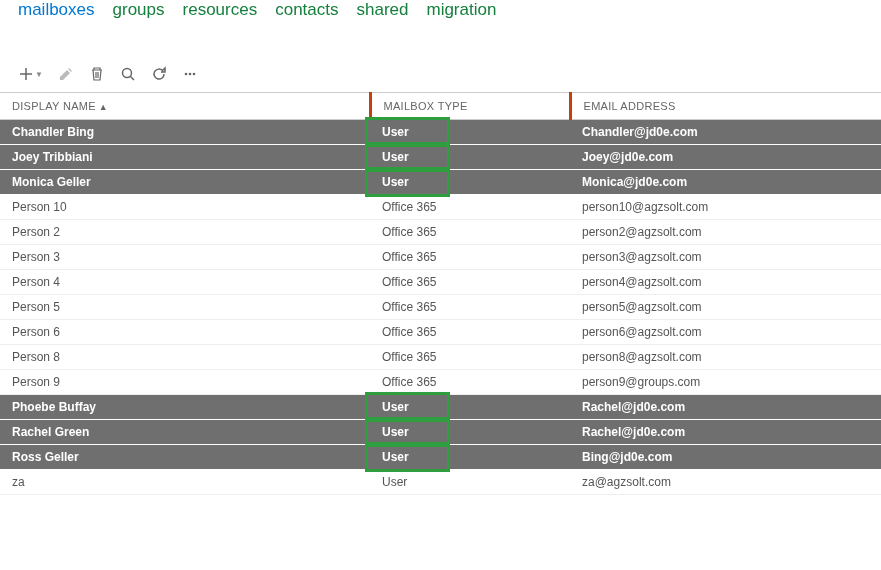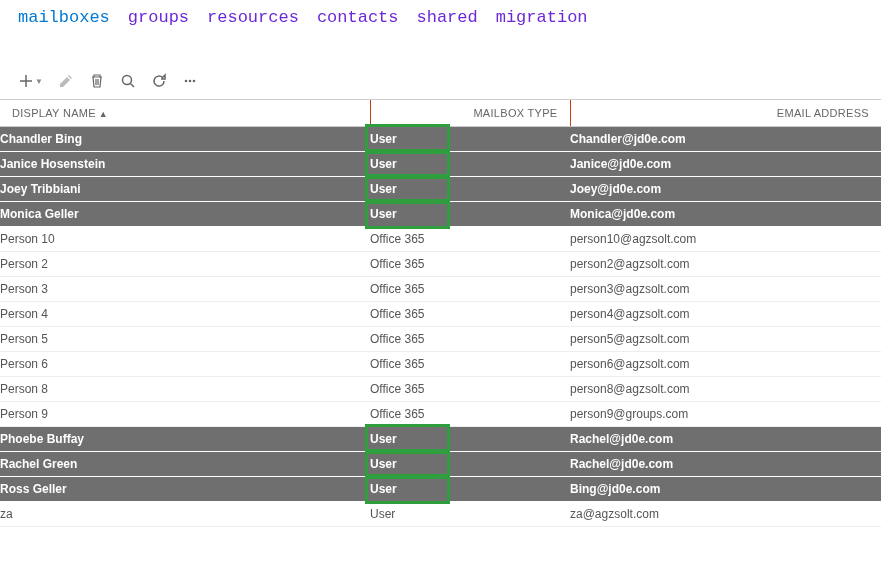--- a/index.html
+++ b/index.html
@@ -1,28 +1,28 @@
 <!DOCTYPE html>
 <html><head>
   <meta charset="utf-8">
   <style>
     * { margin:0; padding:0; box-sizing:border-box; }
     body { font-family:"Segoe UI","-apple-system",sans-serif; font-size:13px; color:#333; background:#fff; width:881px; }
-    .tabs { display:flex; gap:18px; padding:8px 18px 6px;font-family:Liberation Mono, monospace; }
-    .tab { font-size:17px; color:#6d28d9; cursor:pointer; font-weight:300; }
+    .tabs { display:flex; gap:18px; padding:0 18px 6px; }
+    .tab { font-size:17px; color:#15803d; cursor:pointer; font-weight:300; }
     .tab.active { color:#0078d4; }
     .toolbar { display:flex; align-items:center; gap:15px; padding:40px 18px 10px; }
     .t-icon { color:#666; cursor:pointer; display:inline-flex; align-items:center; }
     .t-chev { font-size:8px; margin-left:1px; color:#888; }
     .t-icon svg { width:16px; height:16px; }
     .tbl { width:100%; border-collapse:collapse; }
     .tbl th { text-align:left; font-weight:400; font-size:11px; color:#666; padding:7px 12px; border-top:1px solid #ccc; border-bottom:1px solid #ccc; letter-spacing:.3px; }
     .tbl th.sorted::after { content:" ▲"; font-size:9px; }
-    .tbl th+th { border-left:1px solid #c2410c;text-align:right; }
-    .tbl td { padding:5px 0; font-size:12px; color:#555; border-bottom:1px solid #eee; }
+    .tbl th+th { border-left:3px solid #c2410c; }
+    .tbl td { padding:5px 12px; font-size:12px; color:#555; border-bottom:1px solid #eee; }
     .tbl tr.sel { background:#6f6f6f; color:#fff; }
     .tbl tr.sel td { color:#fff; border-bottom:1px solid #fff; font-weight:600; }
     .col-name { width:370px;margin-top:24px; }
     .col-type { width:200px; }
     .hl .cell-type { position:relative; }
     .hl .cell-type::before { content:""; position:absolute; left:-5px; right:120px; top:-3px; bottom:-3px; border:3px solid #2e9e3f; pointer-events:none; }
   </style>
 </head>
 <body>
 
@@ -80,25 +80,20 @@
       <th class="col-name sorted">DISPLAY NAME</th>
       <th class="col-type">MAILBOX TYPE</th>
       <th>EMAIL ADDRESS</th>
     </tr>
   </thead>
   <tbody id="tbody">
       <tr class="sel hl">
         <td>Chandler Bing</td>
         <td class="cell-type">User</td>
         <td>Chandler@jd0e.com</td>
-      </tr>
-      <tr class="sel hl">
-        <td>Janice Hosenstein</td>
-        <td class="cell-type">User</td>
-        <td>Janice@jd0e.com</td>
       </tr>
       <tr class="sel hl">
         <td>Joey Tribbiani</td>
         <td class="cell-type">User</td>
         <td>Joey@jd0e.com</td>
       </tr>
       <tr class="sel hl">
         <td>Monica Geller</td>
         <td class="cell-type">User</td>
         <td>Monica@jd0e.com</td>

